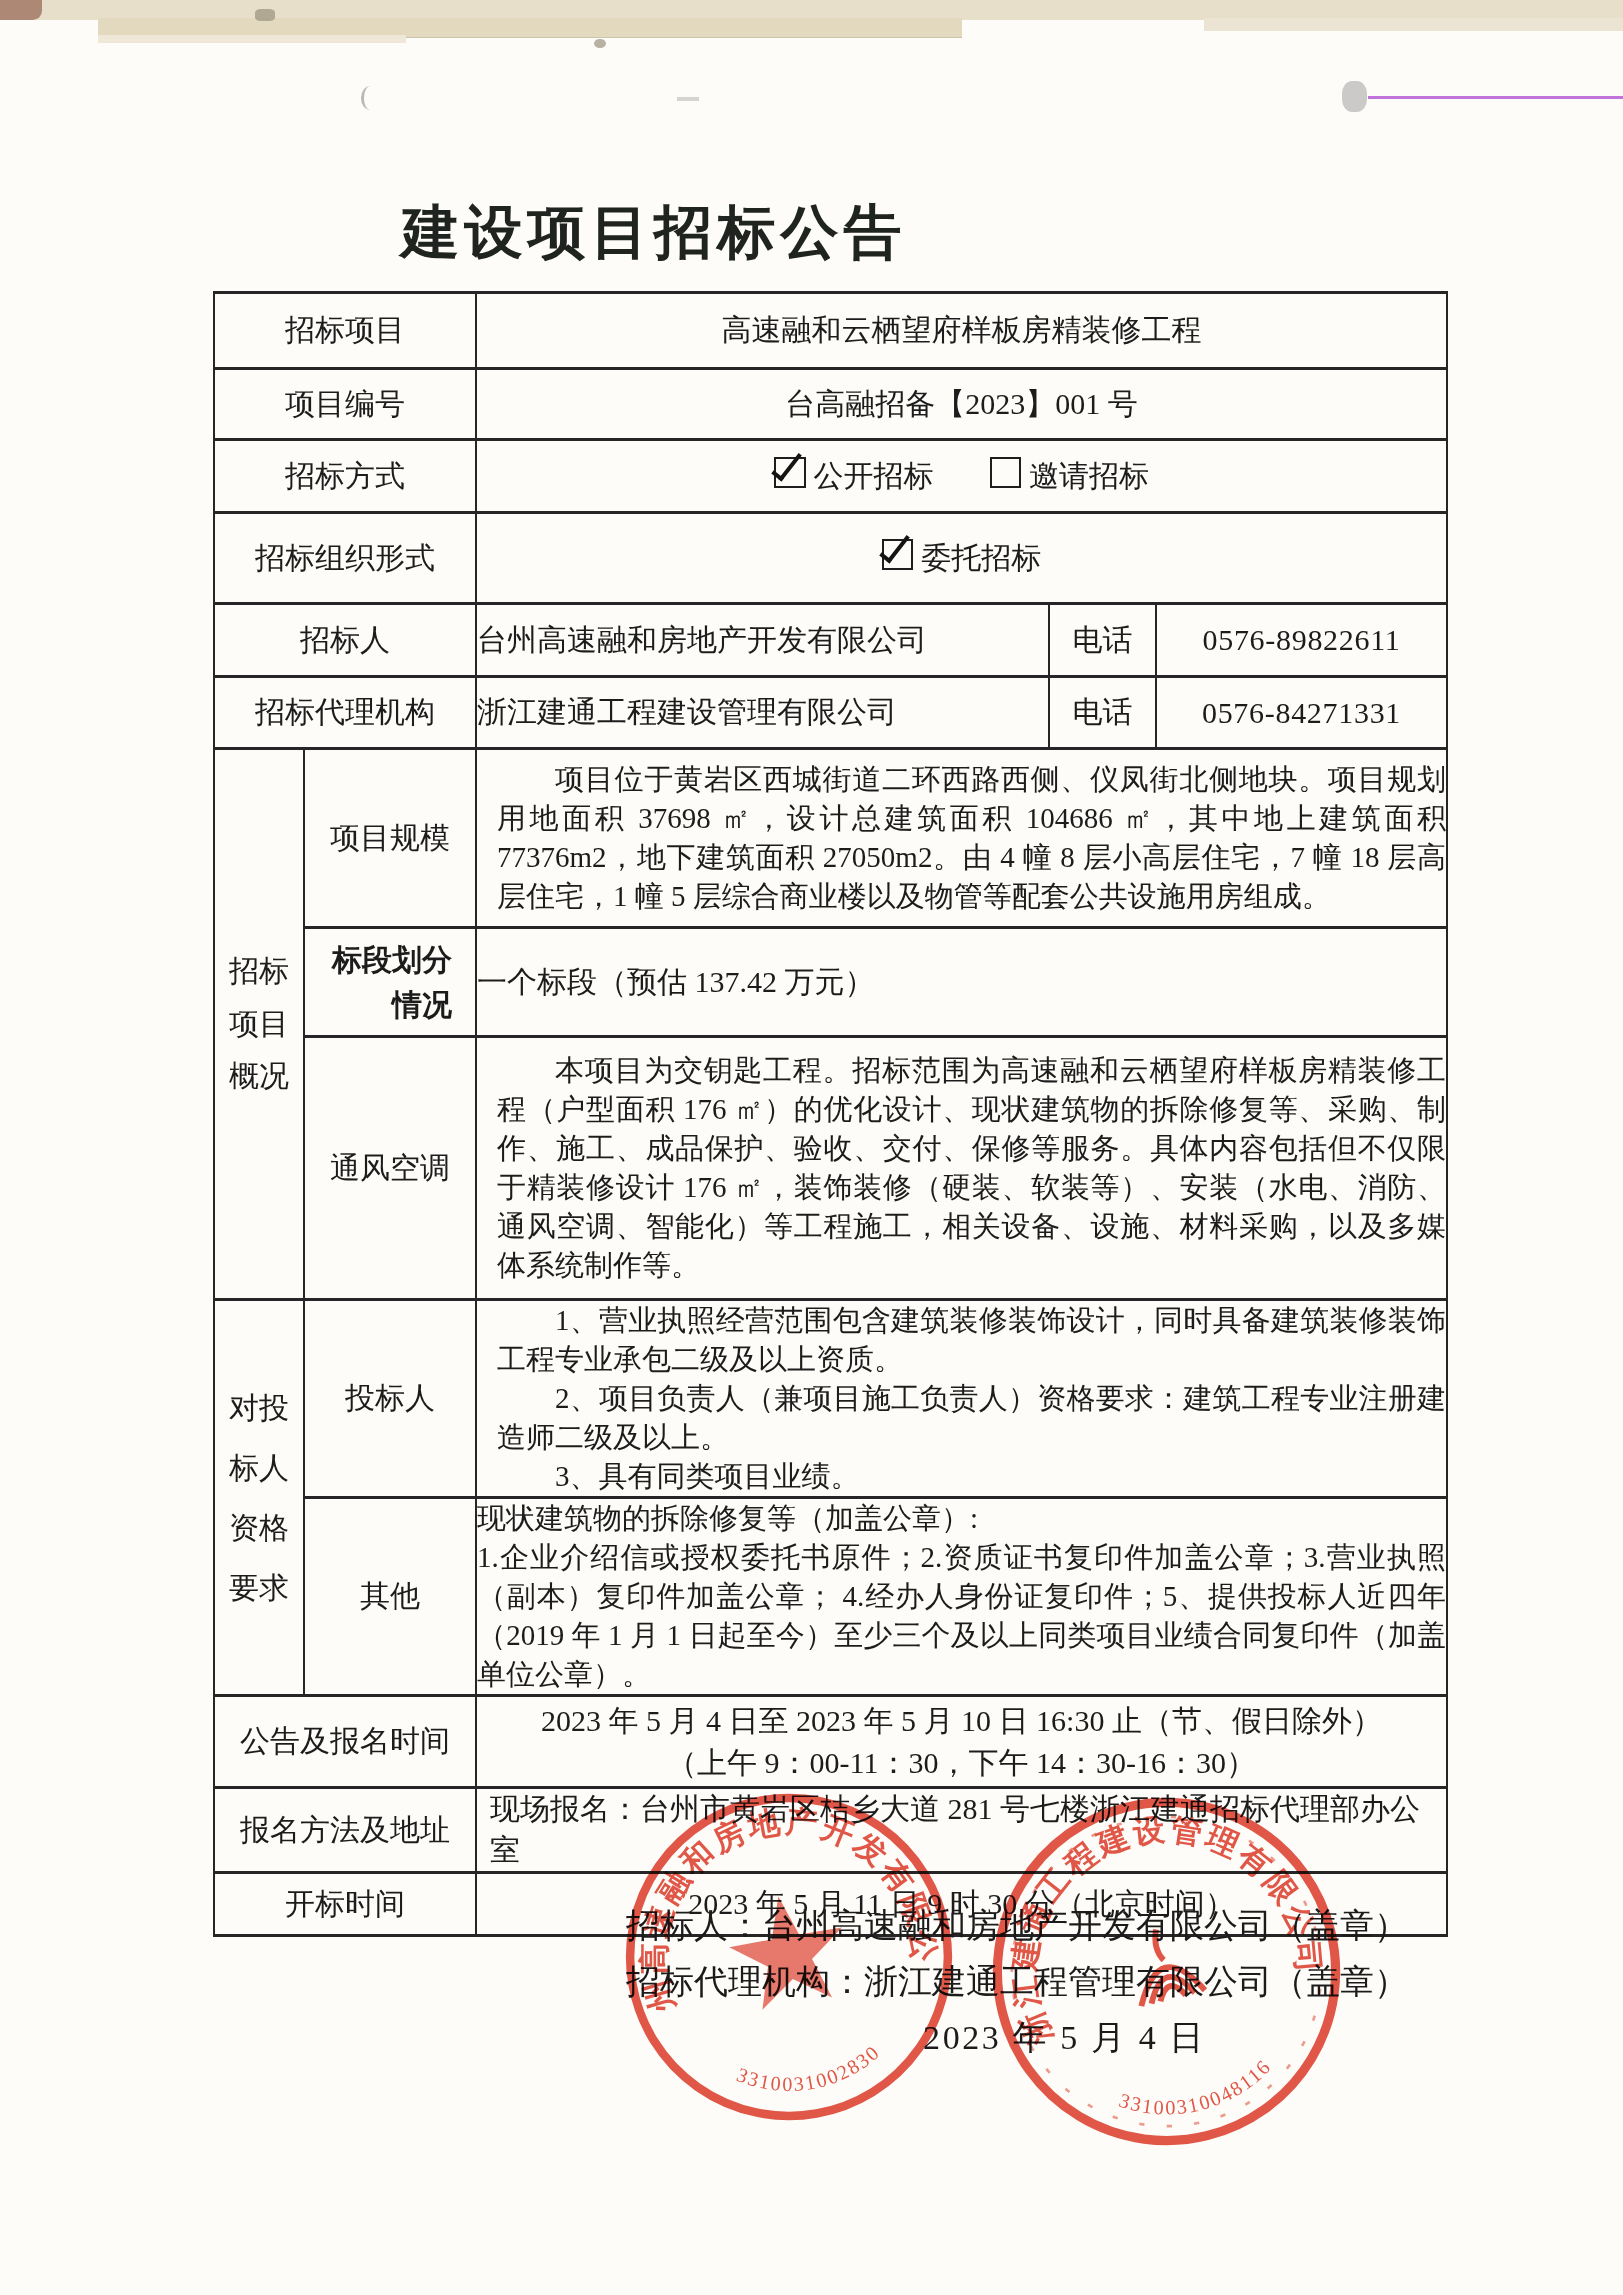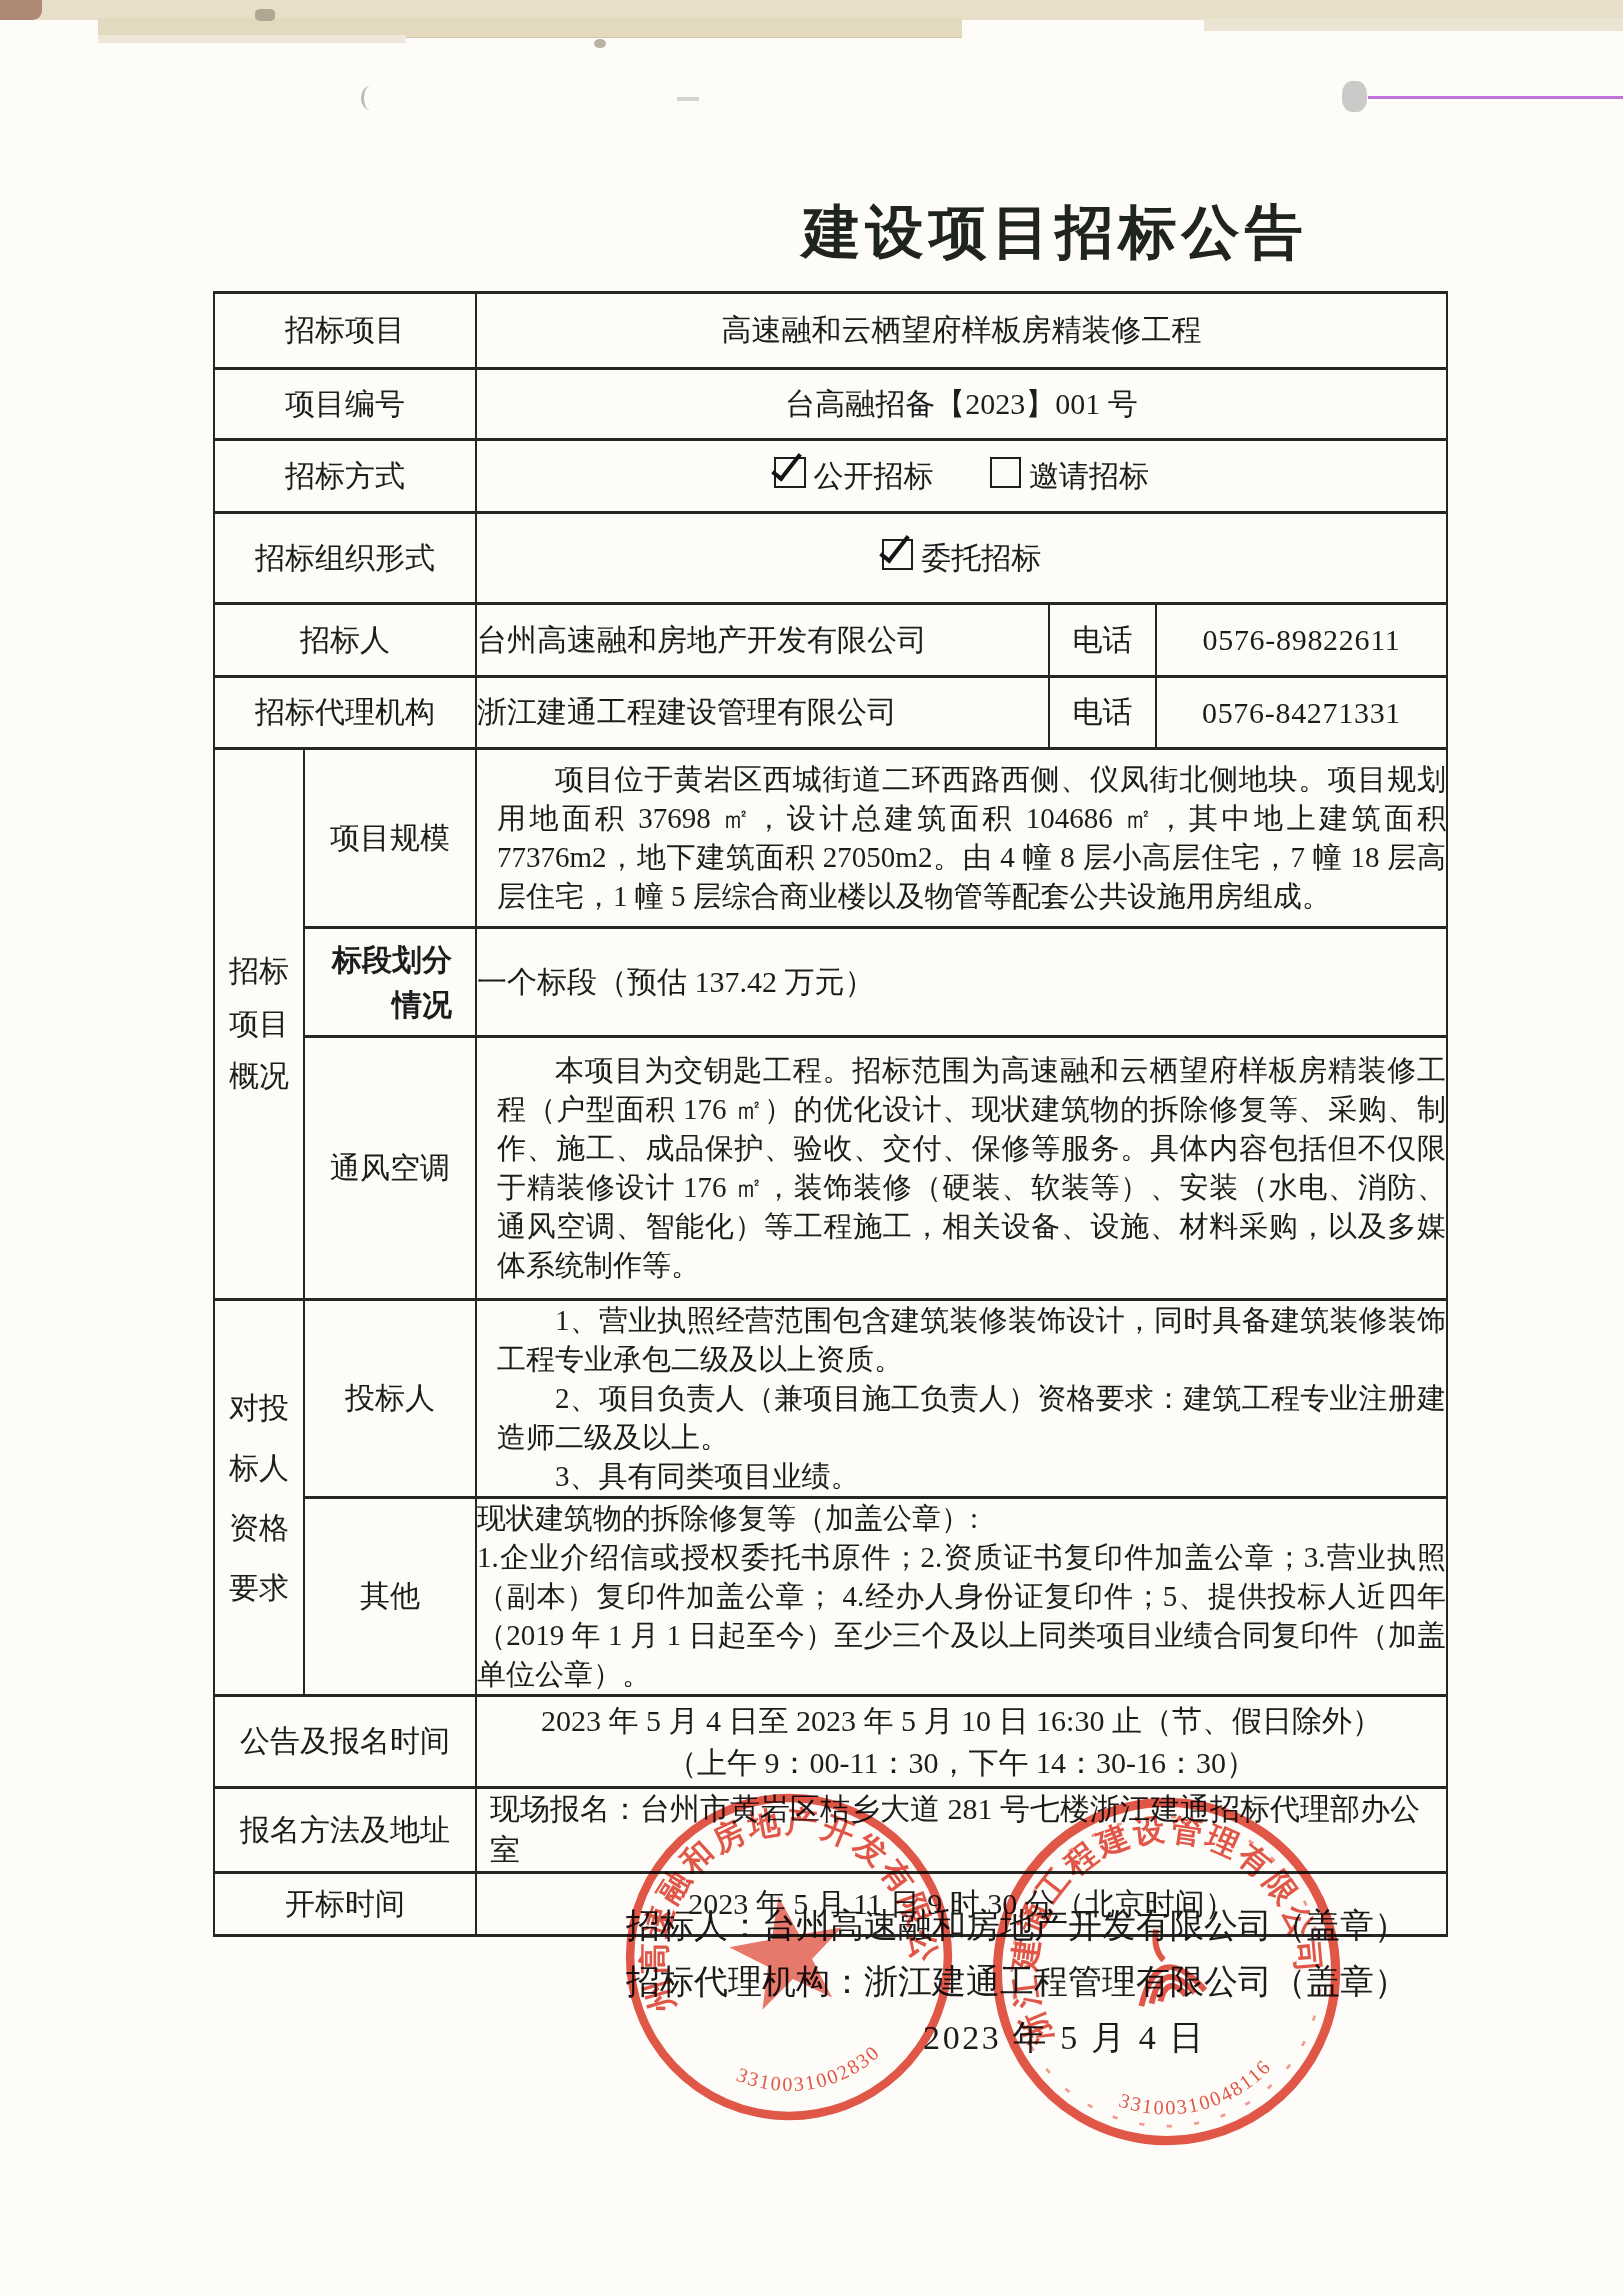--- a/index.html
+++ b/index.html
@@ -21,21 +21,21 @@
   .purple-line{left:1368px;top:96px;width:255px;height:3.3px;background:#b55bd6;opacity:.85;}
   .gray-smudge{left:1342px;top:81px;width:25px;height:31px;background:#8f8f8f;opacity:.45;border-radius:40%;}
   .paren-mark{left:361px;top:86px;width:15.7px;height:23.6px;border-left:3.3px solid #777;border-radius:50%;opacity:.5;}
   .dash-mark{left:677px;top:97px;width:22px;height:3.9px;background:#999;opacity:.4;}
   .speck1{left:594px;top:39px;width:11.8px;height:9.2px;background:#b9b2a2;border-radius:50%;}
   .speck2{left:255px;top:9.2px;width:19.6px;height:11.8px;background:#a39a85;opacity:.8;border-radius:30%;}
 
   
   .title{
     position:absolute;left:0;top:196px;width:1308px;
-    text-align:right;
+    text-align:center;
     font-family:"Liberation Sans","DejaVu Sans",sans-serif;
     font-weight:900;font-size:58px;letter-spacing:5.2px;color:#202420;
     line-height:72px;
   }
 
   
   table.doc{
     position:absolute;left:213px;top:291px;
     width:1233px;border-collapse:collapse;table-layout:fixed;
     font-size:30px;color:#1c1c1c;

